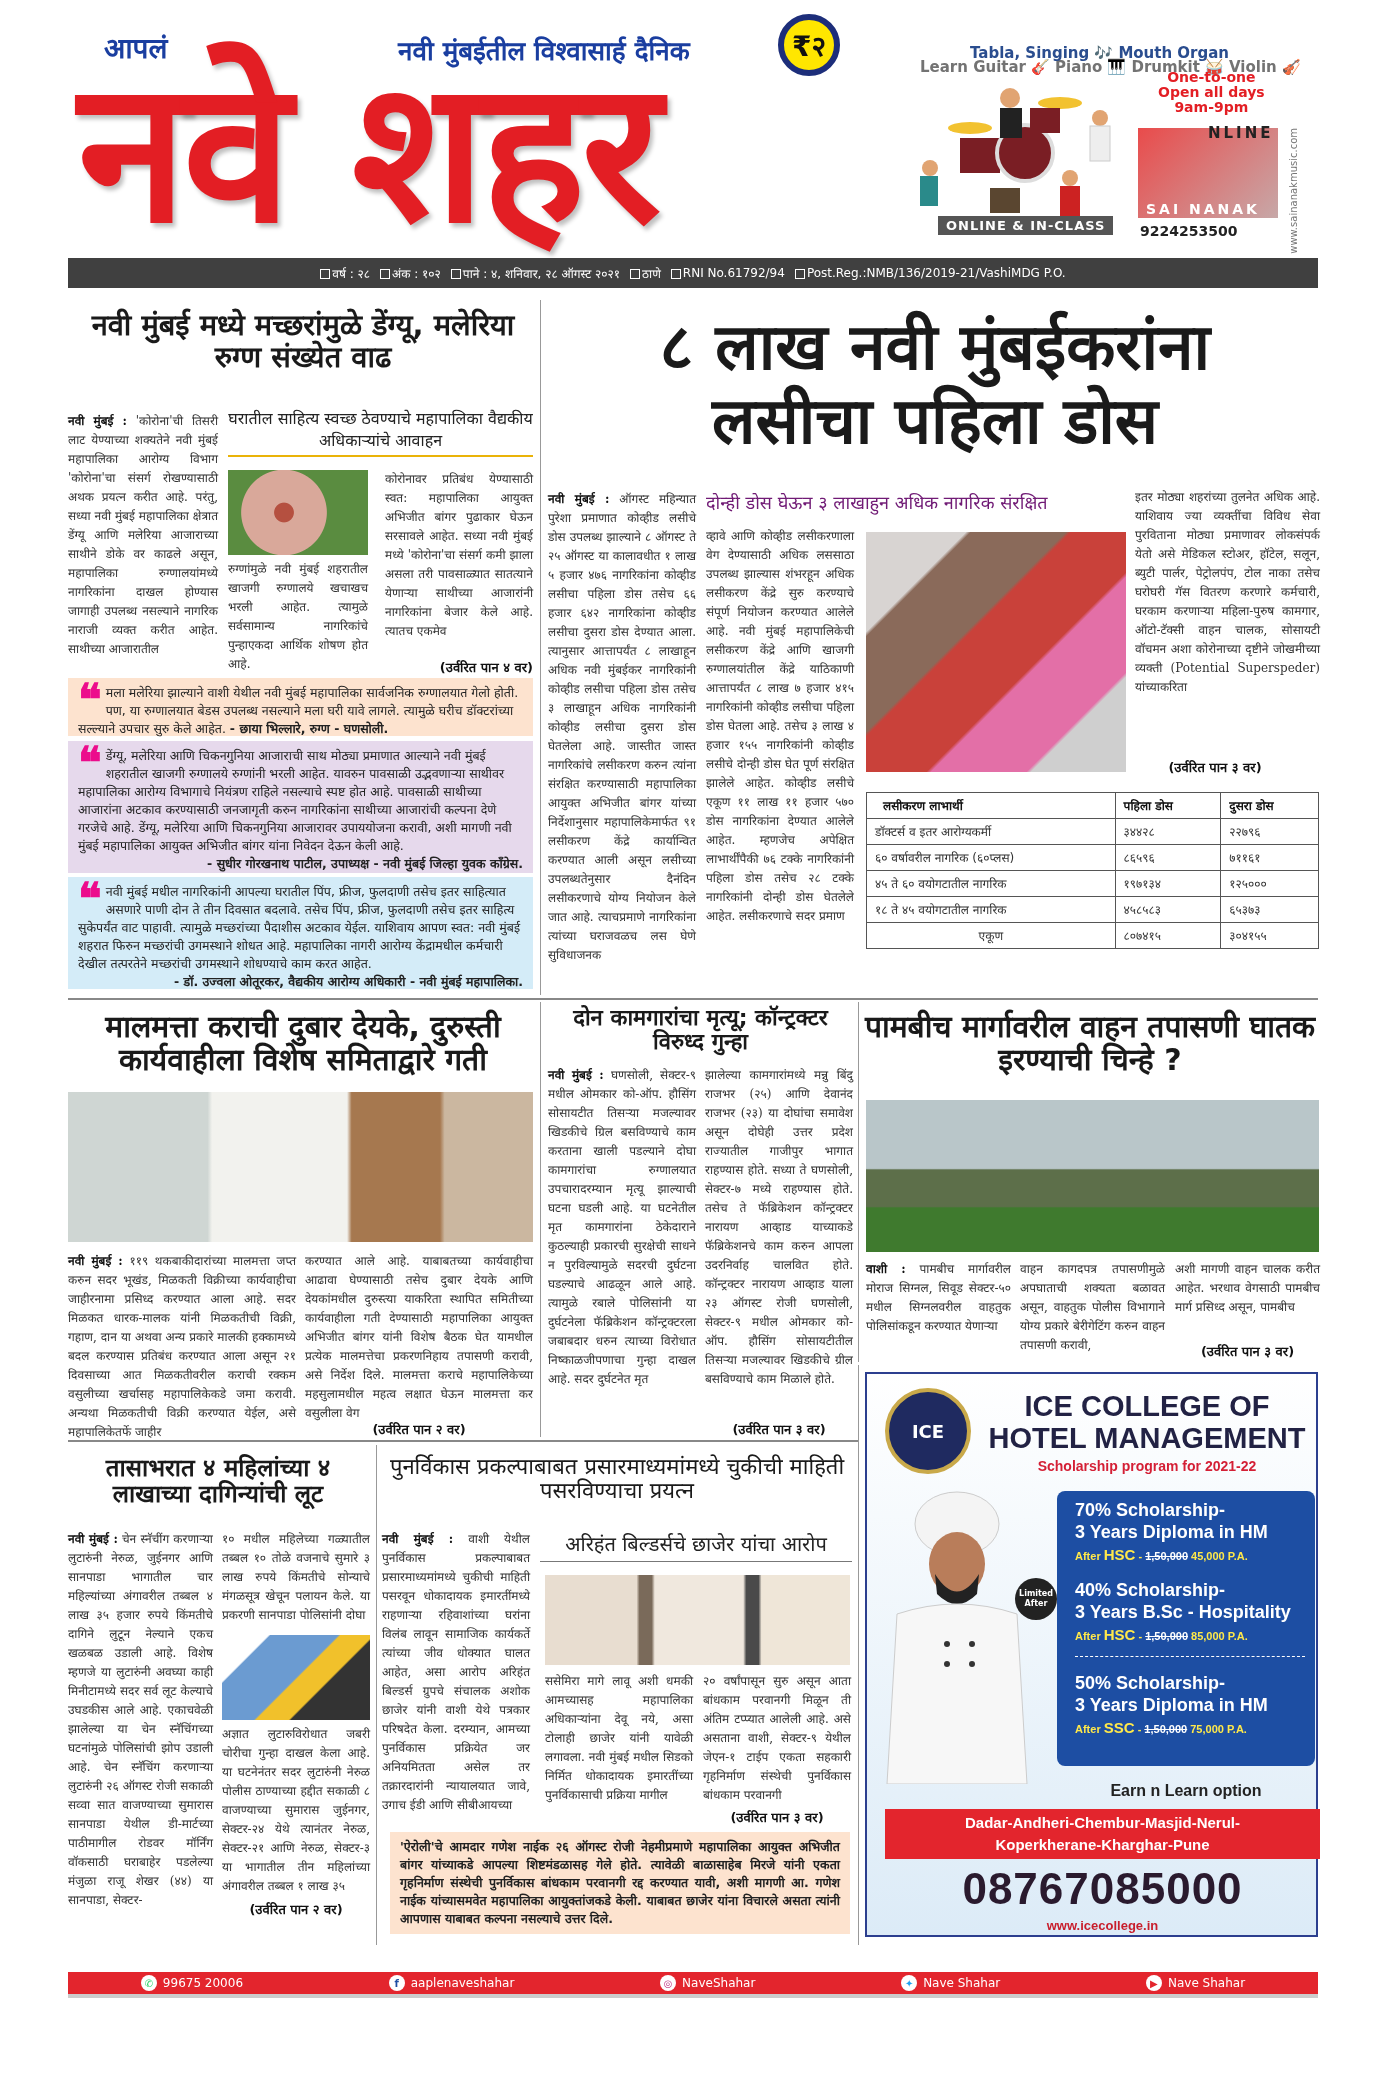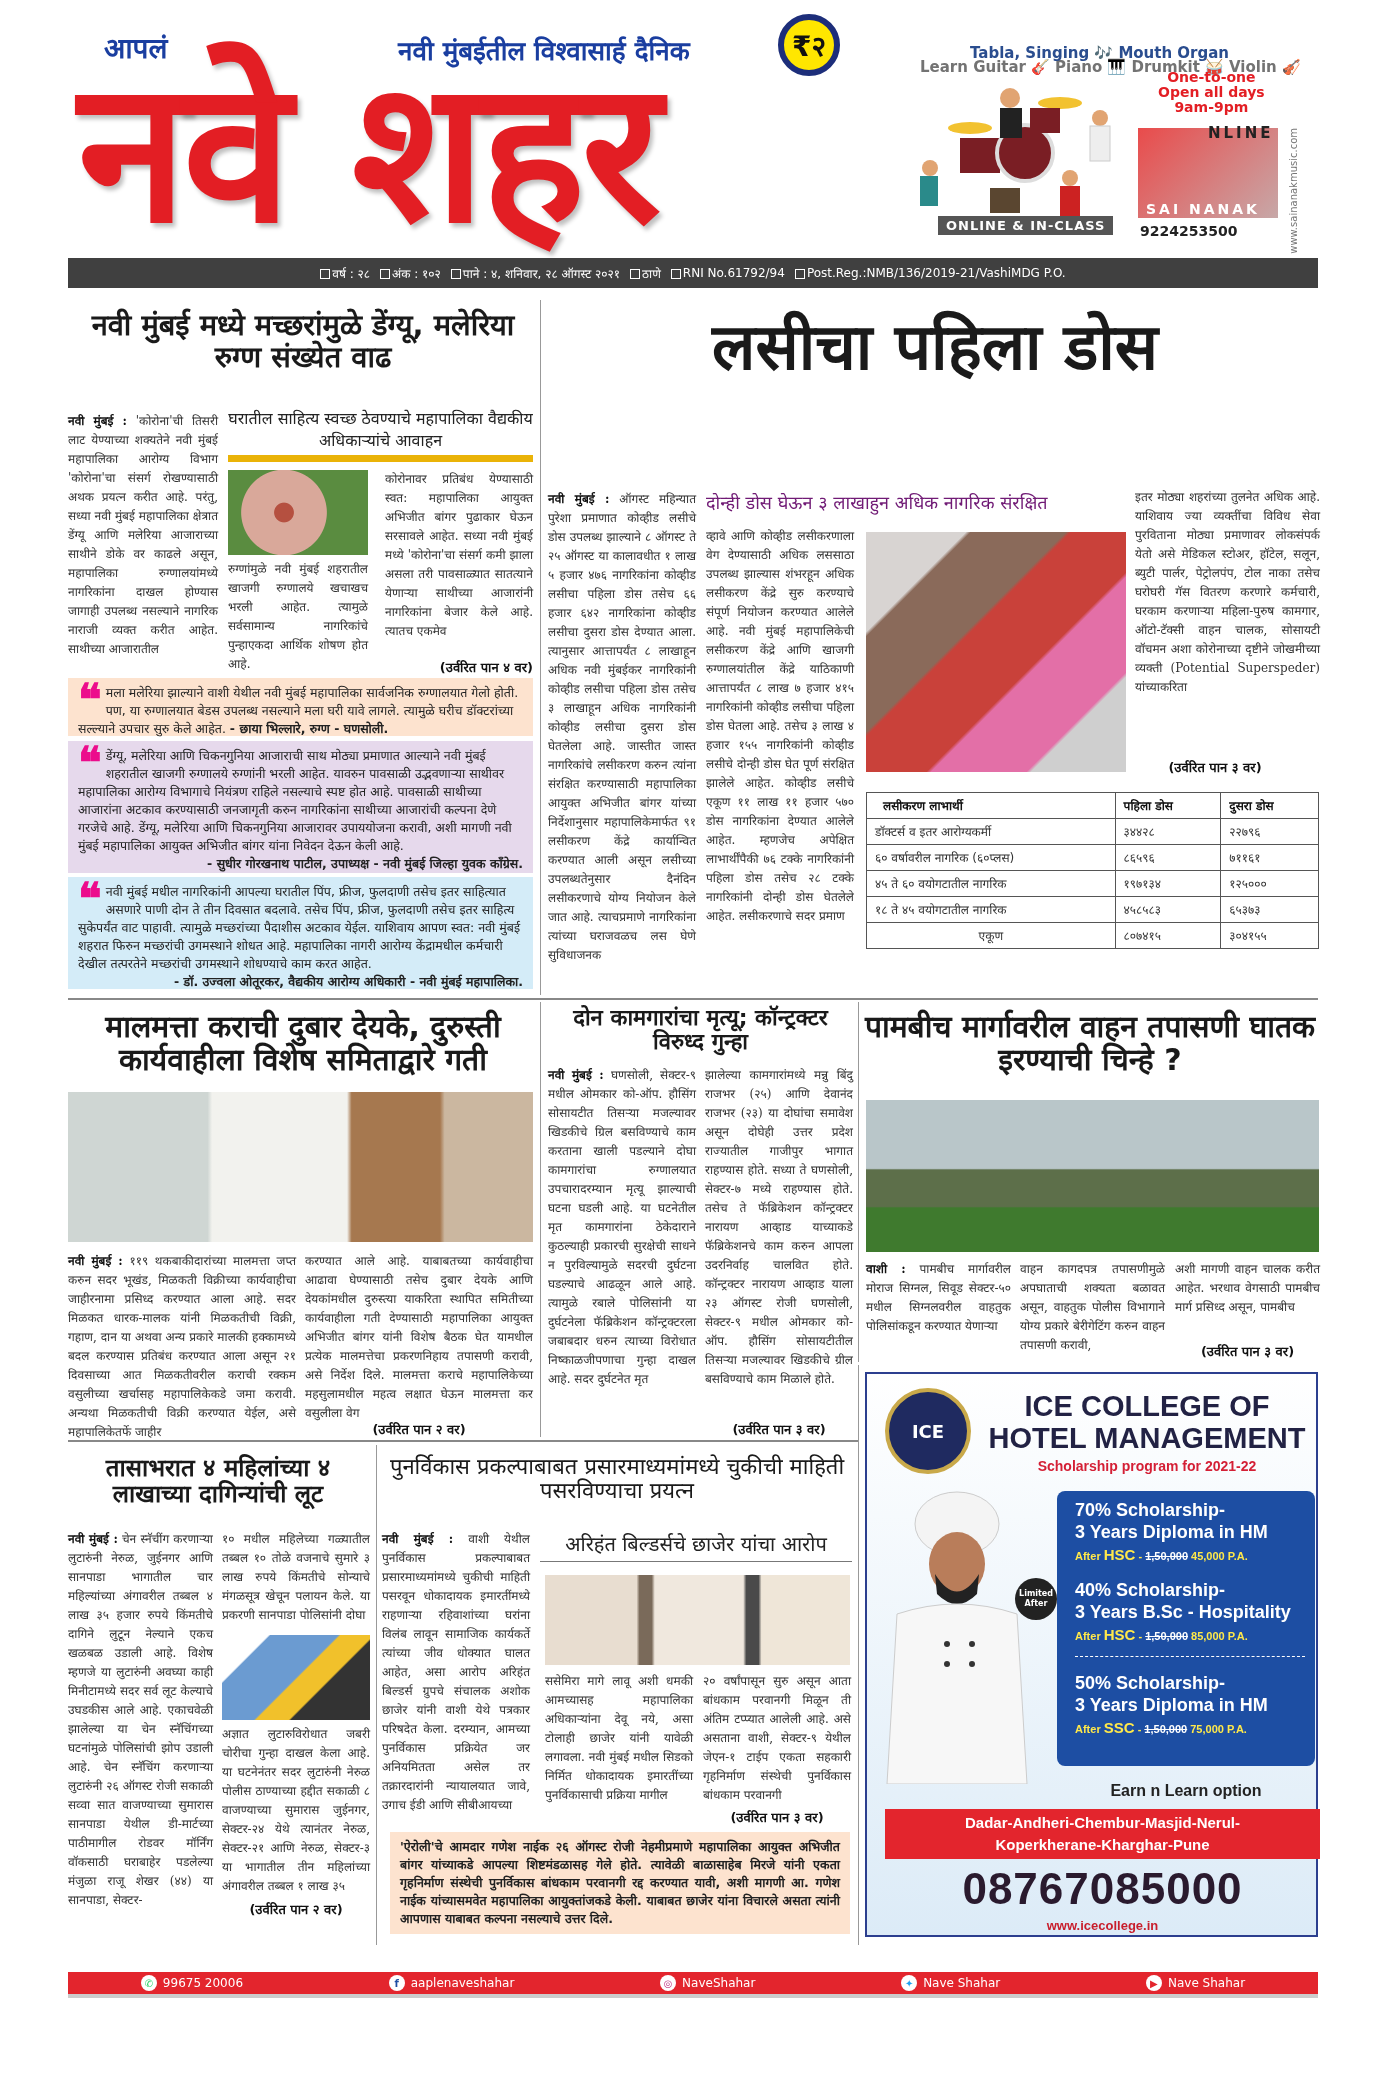--- a/index.html
+++ b/index.html
@@ -118,21 +118,21 @@
   <span><span class="chk"></span><span>वर्ष : २८</span></span>
   <span><span class="chk"></span><span>अंक : १०२</span></span>
   <span><span class="chk"></span><span>पाने : ४, शनिवार, २८ ऑगस्ट २०२१</span></span>
   <span><span class="chk"></span><span>ठाणे</span></span>
   <span><span class="chk"></span><span>RNI No.61792/94</span></span>
   <span><span class="chk"></span><span>Post.Reg.:NMB/136/2019-21/VashiMDG P.O.</span></span>
 </div>
 
 <div class="abs h-big" style="left:68px; top:310px; width:470px; font-size:29px;">नवी मुंबई मध्ये मच्छरांमुळे डेंग्यू, मलेरिया रुग्ण संख्येत वाढ</div>
 <div class="abs body-txt" style="left:68px; top:412px; width:150px;"><b>नवी मुंबई :</b> <span>'कोरोना'ची तिसरी लाट येण्याच्या शक्यतेने नवी मुंबई महापालिका आरोग्य विभाग 'कोरोना'चा संसर्ग रोखण्यासाठी अथक प्रयत्न करीत आहे. परंतु, सध्या नवी मुंबई महापालिका क्षेत्रात डेंग्यू आणि मलेरिया आजाराच्या साथीने डोके वर काढले असून, महापालिका रुग्णालयांमध्ये नागरिकांना दाखल होण्यास जागाही उपलब्ध नसल्याने नागरिक नाराजी व्यक्त करीत आहेत. साथीच्या आजारातील</span></div>
-<div class="abs" style="left:228px; top:408px; width:305px; text-align:center; font-size:16px; color:#222; line-height:22px; border-bottom:7px solid #eab308; padding-bottom:3px;">घरातील साहित्य स्वच्छ ठेवण्याचे महापालिका वैद्यकीय अधिकाऱ्यांचे आवाहन</div>
+<div class="abs" style="left:228px; top:408px; width:305px; text-align:center; font-size:16px; color:#222; line-height:22px; border-bottom:2px solid #eab308; padding-bottom:3px;">घरातील साहित्य स्वच्छ ठेवण्याचे महापालिका वैद्यकीय अधिकाऱ्यांचे आवाहन</div>
 <div class="abs photo" style="left:228px; top:470px; width:140px; height:85px; background: radial-gradient(circle at 40% 50%, #b55040 0 10%, #d9a89a 11% 45%, #5a8c40 46%);"></div>
 <div class="abs body-txt" style="left:228px; top:560px; width:140px;">रुग्णांमुळे नवी मुंबई शहरातील खाजगी रुग्णालये खचाखच भरली आहेत. त्यामुळे सर्वसामान्य नागरिकांचे पुन्हाएकदा आर्थिक शोषण होत आहे.</div>
 <div class="abs body-txt" style="left:385px; top:470px; width:148px;">कोरोनावर प्रतिबंध येण्यासाठी स्वत: महापालिका आयुक्त अभिजीत बांगर पुढाकार घेऊन सरसावले आहेत. सध्या नवी मुंबई मध्ये 'कोरोना'चा संसर्ग कमी झाला असला तरी पावसाळ्यात सातत्याने येणाऱ्या साथीच्या आजारांनी नागरिकांना बेजार केले आहे. त्यातच एकमेव</div>
 <div class="abs cont" style="left:385px; top:658px; width:148px;">(उर्वरित पान ४ वर)</div>
 
 <div class="abs quote" style="left:68px; top:678px; width:465px; height:58px; background:#fde3cf;">
   <span class="qmark">❝</span>
   <span>मला मलेरिया झाल्याने वाशी येथील नवी मुंबई महापालिका सार्वजनिक रुग्णालयात गेलो होती. पण, या रुग्णालयात बेडस उपलब्ध नसल्याने मला घरी यावे लागले. त्यामुळे घरीच डॉक्टरांच्या सल्ल्याने उपचार सुरु केले आहेत.</span>
   <span class="sig">- छाया भिल्लारे, रुग्ण - घणसोली.</span>
 </div>
@@ -143,20 +143,21 @@
 </div>
 <div class="abs quote" style="left:68px; top:877px; width:465px; height:112px; background:#d4ecf8;">
   <span class="qmark">❝</span>
   <span>नवी मुंबई मधील नागरिकांनी आपल्या घरातील पिंप, फ्रीज, फुलदाणी तसेच इतर साहित्यात असणारे पाणी दोन ते तीन दिवसात बदलावे. तसेच पिंप, फ्रीज, फुलदाणी तसेच इतर साहित्य सुकेपर्यंत वाट पाहावी. त्यामुळे मच्छरांच्या पैदाशीस अटकाव येईल. याशिवाय आपण स्वत: नवी मुंबई शहरात फिरुन मच्छरांची उगमस्थाने शोधत आहे. महापालिका नागरी आरोग्य केंद्रामधील कर्मचारी देखील तत्परतेने मच्छरांची उगमस्थाने शोधण्याचे काम करत आहेत.</span>
   <div class="sig" style="text-align:right;">- डॉ. उज्वला ओतूरकर, वैद्यकीय आरोग्य अधिकारी - नवी मुंबई महापालिका.</div>
 </div>
 
 <div class="abs rule-v" style="left:540px; top:300px; height:695px;"></div>
 
 <div class="abs h-big" style="left:550px; top:310px; width:770px; font-size:64px; line-height:74px; font-weight:bold;">
+  <div>८ लाख नवी मुंबईकरांना</div>
   <div>लसीचा पहिला डोस</div>
 </div>
 <div class="abs body-txt" style="left:548px; top:490px; width:148px;"><b>नवी मुंबई :</b> <span>ऑगस्ट महिन्यात पुरेशा प्रमाणात कोव्हीड लसीचे डोस उपलब्ध झाल्याने ८ ऑगस्ट ते २५ ऑगस्ट या कालावधीत १ लाख ५ हजार ४७६ नागरिकांना कोव्हीड लसीचा पहिला डोस तसेच ६६ हजार ६४२ नागरिकांना कोव्हीड लसीचा दुसरा डोस देण्यात आला. त्यानुसार आत्तापर्यंत ८ लाखाहून अधिक नवी मुंबईकर नागरिकांनी कोव्हीड लसीचा पहिला डोस तसेच ३ लाखाहून अधिक नागरिकांनी कोव्हीड लसीचा दुसरा डोस घेतलेला आहे. जास्तीत जास्त नागरिकांचे लसीकरण करुन त्यांना संरक्षित करण्यासाठी महापालिका आयुक्त अभिजीत बांगर यांच्या निर्देशानुसार महापालिकेमार्फत ९१ लसीकरण केंद्रे कार्यान्वित करण्यात आली असून लसीच्या उपलब्धतेनुसार दैनंदिन लसीकरणाचे योग्य नियोजन केले जात आहे. त्याचप्रमाणे नागरिकांना त्यांच्या घराजवळच लस घेणे सुविधाजनक</span></div>
 <div class="abs" style="left:706px; top:490px; width:460px; font-size:18px; color:#701a75; white-space:nowrap;">दोन्ही डोस घेऊन ३ लाखाहुन अधिक नागरिक संरक्षित</div>
 <div class="abs body-txt" style="left:706px; top:527px; width:148px;">व्हावे आणि कोव्हीड लसीकरणाला वेग देण्यासाठी अधिक लससाठा उपलब्ध झाल्यास शंभरहून अधिक लसीकरण केंद्रे सुरु करण्याचे संपूर्ण नियोजन करण्यात आलेले आहे. नवी मुंबई महापालिकेची लसीकरण केंद्रे आणि खाजगी रुग्णालयांतील केंद्रे याठिकाणी आत्तापर्यंत ८ लाख ७ हजार ४१५ नागरिकांनी कोव्हीड लसीचा पहिला डोस घेतला आहे. तसेच ३ लाख ४ हजार १५५ नागरिकांनी कोव्हीड लसीचे दोन्ही डोस घेत पूर्ण संरक्षित झालेले आहेत. कोव्हीड लसीचे एकूण ११ लाख ११ हजार ५७० डोस नागरिकांना देण्यात आलेले आहेत. म्हणजेच अपेक्षित लाभार्थींपैकी ७६ टक्के नागरिकांनी पहिला डोस तसेच २८ टक्के नागरिकांनी दोन्ही डोस घेतलेले आहेत. लसीकरणाचे सदर प्रमाण</div>
 <div class="abs photo" style="left:866px; top:532px; width:260px; height:240px; background: linear-gradient(135deg,#d8d4d2 0 20%, #8a6a5a 21% 40%, #c9413a 41% 60%, #e36fa7 61% 80%, #cfcfcf 81%);"></div>
 <div class="abs body-txt" style="left:1135px; top:488px; width:185px;">इतर मोठ्या शहरांच्या तुलनेत अधिक आहे. याशिवाय ज्या व्यक्तींचा विविध सेवा पुरविताना मोठ्या प्रमाणावर लोकसंपर्क येतो असे मेडिकल स्टोअर, हॉटेल, सलून, ब्युटी पार्लर, पेट्रोलपंप, टोल नाका तसेच घरोघरी गॅस वितरण करणारे कर्मचारी, घरकाम करणाऱ्या महिला-पुरुष कामगार, ऑटो-टॅक्सी वाहन चालक, सोसायटी वॉचमन अशा कोरोनाच्या दृष्टीने जोखमीच्या व्यक्ती (Potential Superspeder) यांच्याकरिता</div>
 <div class="abs cont" style="left:1135px; top:758px; width:160px; text-align:center;">(उर्वरित पान ३ वर)</div>
 
 <div class="abs" style="left:866px; top:792px; width:453px;">

